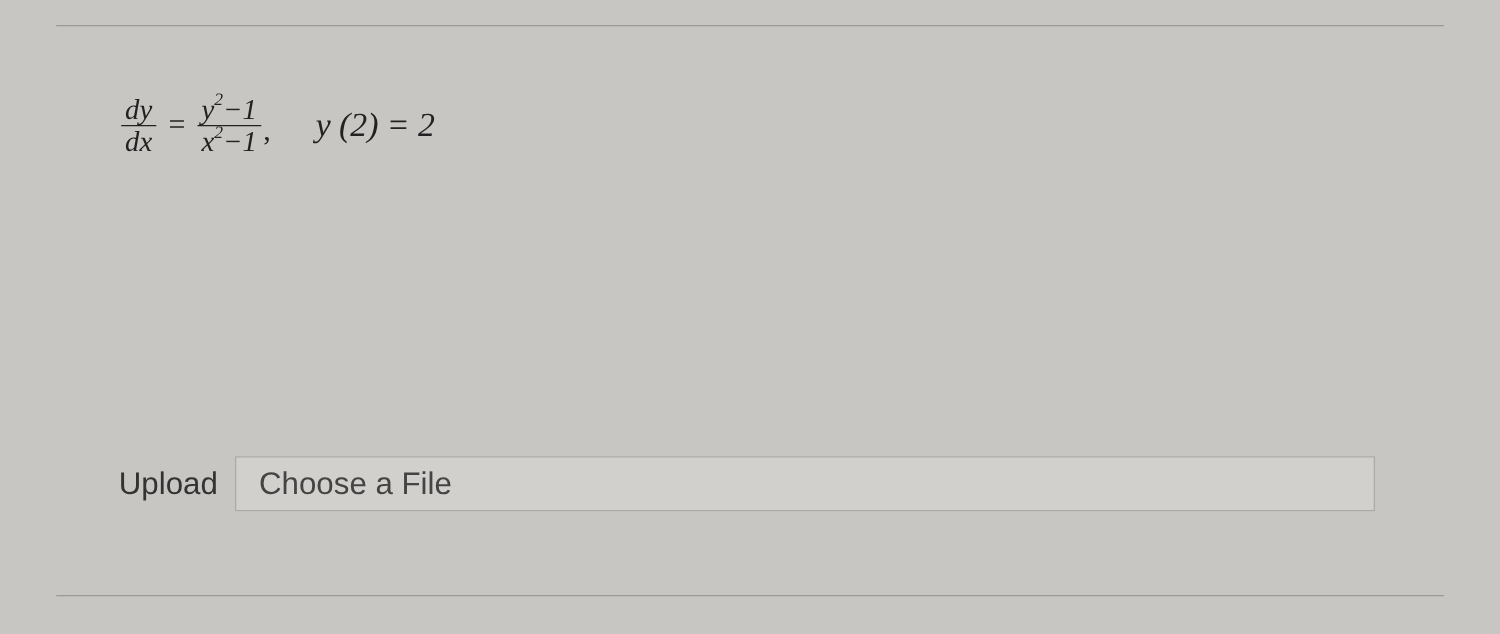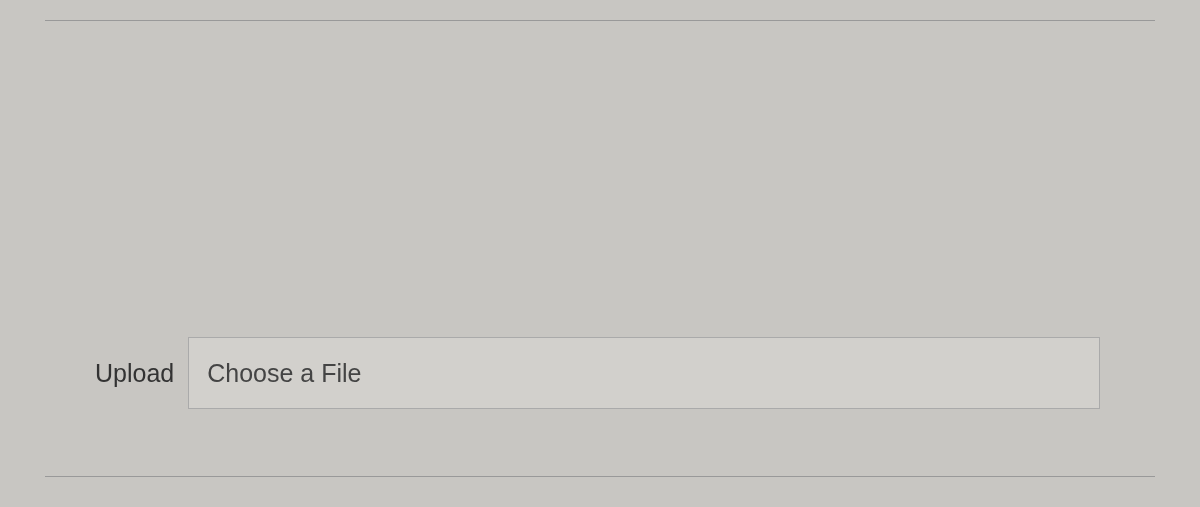--- a/index.html
+++ b/index.html
@@ -90,36 +90,49 @@
       right: 55px;
     }
     .upload-label {
       font-size: 25px;
       color: #333;
       font-weight: 400;
       margin-right: 14px;
     }
     .file-input {
       flex: 1;
-      height: 72px;
+      height: 44px;
       border: 1px solid #aaa;
       background: #d2d0cc;
       font-size: 25px;
       color: #444;
       padding: 0 18px;
       display: flex;
       align-items: center;
       font-family: 'Segoe UI', Arial, sans-serif;
     }
   </style>
 </head>
 <body>
 
 <div class="container">
 
+  <div class="equation-row">
+    <span class="fraction">
+      <span class="num">dy</span>
+      <span class="den">dx</span>
+    </span>
+    <span class="equals">=</span>
+    <span class="fraction">
+      <span class="num"><span>y</span><span class="sup">2</span><span>−1</span></span>
+      <span class="den"><span>x</span><span class="sup">2</span><span>−1</span></span>
+    </span>
+    <span class="comma">,</span>
+    <span class="condition">y (2) = 2</span>
+  </div>
 
   <div class="upload-row">
     <span class="upload-label">Upload</span>
     <div class="file-input">
       <span>Choose a File</span>
     </div>
   </div>
 </div>
 
 </body></html>

